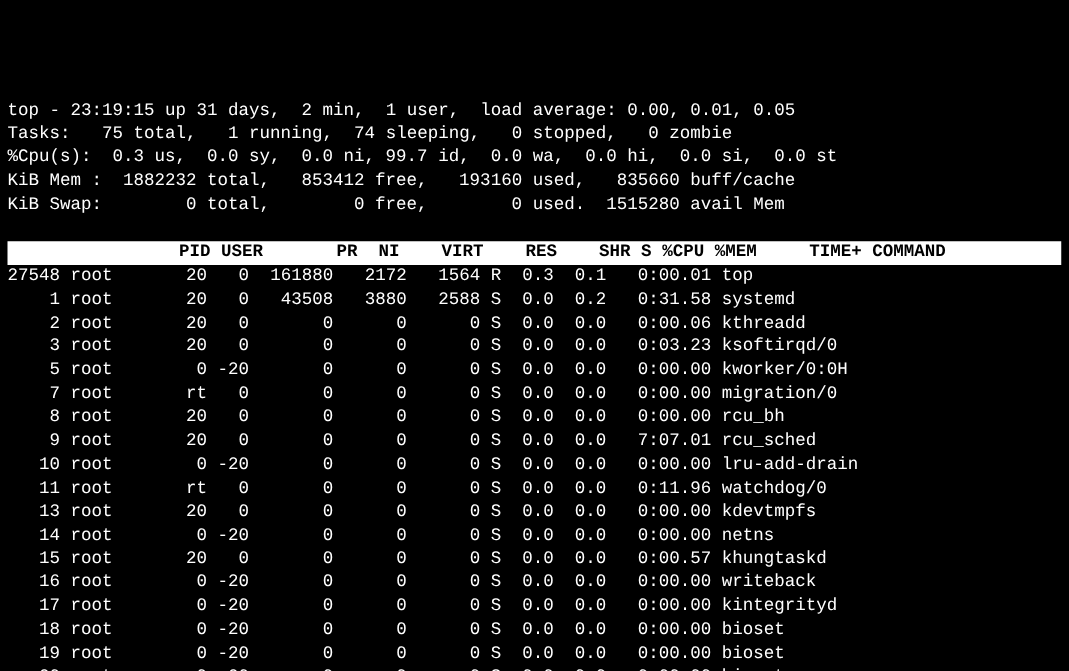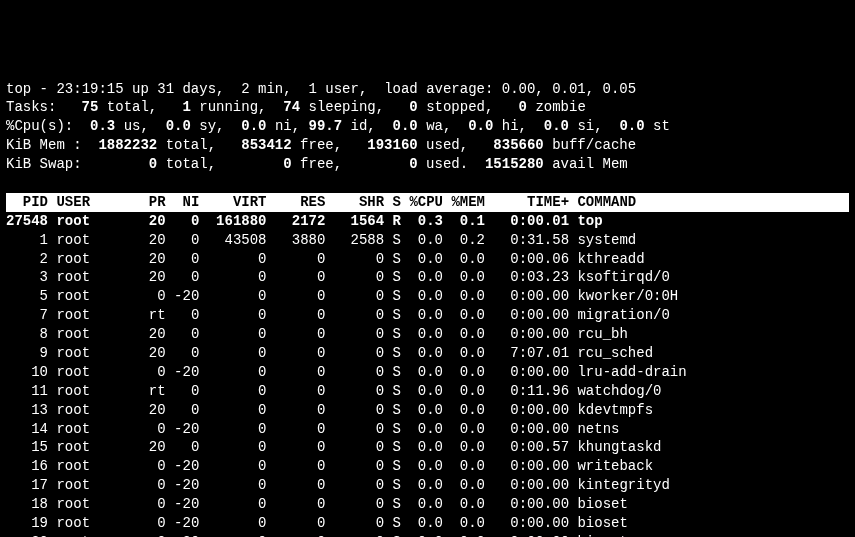--- a/index.html
+++ b/index.html
@@ -9,29 +9,30 @@
     color: #fff;
     font-family: "Consolas", "Menlo", "Courier New", monospace;
     font-size: 14px;
     line-height: 1.35;
     width: 855px;
     height: 537px;
     box-sizing: border-box;
     overflow: hidden;
     white-space: pre;
   }
-  .bold { font-weight: bold; }
+  .bold { font-weight: normal; }
   .header-row {
     background: #000;
     color: #fff;
     font-weight: bold;
   }
   .inv {
     background: #fff;
     color: #000;
+    text-align: right;
   }
 </style>
 </head>
 <body>
 
 
 
 <div><div><span>top - </span><span>23:19:15</span><span> up </span><span>31 days,  2 min</span><span>,  </span><span>1 user</span><span>,  load average: </span><span>0.00, 0.01, 0.05</span></div><div><span>Tasks: </span><span class="bold">  75 </span><span>total,   </span><span class="bold">1 </span><span>running,  </span><span class="bold">74 </span><span>sleeping,   </span><span class="bold">0 </span><span>stopped,   </span><span class="bold">0 </span><span>zombie</span></div><div><span>%Cpu(s):  </span><span class="bold">0.3 </span><span>us,  </span><span class="bold">0.0 </span><span>sy,  </span><span class="bold">0.0 </span><span>ni, </span><span class="bold">99.7 </span><span>id,  </span><span class="bold">0.0 </span><span>wa,  </span><span class="bold">0.0 </span><span>hi,  </span><span class="bold">0.0 </span><span>si,  </span><span class="bold">0.0 </span><span>st</span></div><div><span>KiB Mem : </span><span class="bold"> 1882232 </span><span>total,   </span><span class="bold">853412 </span><span>free,   </span><span class="bold">193160 </span><span>used,   </span><span class="bold">835660 </span><span>buff/cache</span></div><div><span>KiB Swap:        </span><span class="bold">0 </span><span>total,        </span><span class="bold">0 </span><span>free,        </span><span class="bold">0 </span><span>used.  </span><span class="bold">1515280 </span><span>avail Mem </span></div><div> </div><div class="inv header-row"><span>  PID</span> <span>USER     </span> <span> PR</span> <span> NI</span> <span>   VIRT</span> <span>   RES</span> <span>   SHR</span> <span>S</span> <span>%CPU</span> <span>%MEM</span> <span>    TIME+</span> <span>COMMAND           </span></div><div id="process-list"><div class="bold"><span>27548</span> <span>root     </span> <span> 20</span> <span>  0</span> <span> 161880</span> <span>  2172</span> <span>  1564</span> <span>R</span> <span> 0.3</span> <span> 0.1</span> <span>  0:00.01</span> <span>top               </span></div><div><span>    1</span> <span>root     </span> <span> 20</span> <span>  0</span> <span>  43508</span> <span>  3880</span> <span>  2588</span> <span>S</span> <span> 0.0</span> <span> 0.2</span> <span>  0:31.58</span> <span>systemd           </span></div><div><span>    2</span> <span>root     </span> <span> 20</span> <span>  0</span> <span>      0</span> <span>     0</span> <span>     0</span> <span>S</span> <span> 0.0</span> <span> 0.0</span> <span>  0:00.06</span> <span>kthreadd          </span></div><div><span>    3</span> <span>root     </span> <span> 20</span> <span>  0</span> <span>      0</span> <span>     0</span> <span>     0</span> <span>S</span> <span> 0.0</span> <span> 0.0</span> <span>  0:03.23</span> <span>ksoftirqd/0       </span></div><div><span>    5</span> <span>root     </span> <span>  0</span> <span>-20</span> <span>      0</span> <span>     0</span> <span>     0</span> <span>S</span> <span> 0.0</span> <span> 0.0</span> <span>  0:00.00</span> <span>kworker/0:0H      </span></div><div><span>    7</span> <span>root     </span> <span> rt</span> <span>  0</span> <span>      0</span> <span>     0</span> <span>     0</span> <span>S</span> <span> 0.0</span> <span> 0.0</span> <span>  0:00.00</span> <span>migration/0       </span></div><div><span>    8</span> <span>root     </span> <span> 20</span> <span>  0</span> <span>      0</span> <span>     0</span> <span>     0</span> <span>S</span> <span> 0.0</span> <span> 0.0</span> <span>  0:00.00</span> <span>rcu_bh            </span></div><div><span>    9</span> <span>root     </span> <span> 20</span> <span>  0</span> <span>      0</span> <span>     0</span> <span>     0</span> <span>S</span> <span> 0.0</span> <span> 0.0</span> <span>  7:07.01</span> <span>rcu_sched         </span></div><div><span>   10</span> <span>root     </span> <span>  0</span> <span>-20</span> <span>      0</span> <span>     0</span> <span>     0</span> <span>S</span> <span> 0.0</span> <span> 0.0</span> <span>  0:00.00</span> <span>lru-add-drain     </span></div><div><span>   11</span> <span>root     </span> <span> rt</span> <span>  0</span> <span>      0</span> <span>     0</span> <span>     0</span> <span>S</span> <span> 0.0</span> <span> 0.0</span> <span>  0:11.96</span> <span>watchdog/0        </span></div><div><span>   13</span> <span>root     </span> <span> 20</span> <span>  0</span> <span>      0</span> <span>     0</span> <span>     0</span> <span>S</span> <span> 0.0</span> <span> 0.0</span> <span>  0:00.00</span> <span>kdevtmpfs         </span></div><div><span>   14</span> <span>root     </span> <span>  0</span> <span>-20</span> <span>      0</span> <span>     0</span> <span>     0</span> <span>S</span> <span> 0.0</span> <span> 0.0</span> <span>  0:00.00</span> <span>netns             </span></div><div><span>   15</span> <span>root     </span> <span> 20</span> <span>  0</span> <span>      0</span> <span>     0</span> <span>     0</span> <span>S</span> <span> 0.0</span> <span> 0.0</span> <span>  0:00.57</span> <span>khungtaskd        </span></div><div><span>   16</span> <span>root     </span> <span>  0</span> <span>-20</span> <span>      0</span> <span>     0</span> <span>     0</span> <span>S</span> <span> 0.0</span> <span> 0.0</span> <span>  0:00.00</span> <span>writeback         </span></div><div><span>   17</span> <span>root     </span> <span>  0</span> <span>-20</span> <span>      0</span> <span>     0</span> <span>     0</span> <span>S</span> <span> 0.0</span> <span> 0.0</span> <span>  0:00.00</span> <span>kintegrityd       </span></div><div><span>   18</span> <span>root     </span> <span>  0</span> <span>-20</span> <span>      0</span> <span>     0</span> <span>     0</span> <span>S</span> <span> 0.0</span> <span> 0.0</span> <span>  0:00.00</span> <span>bioset            </span></div><div><span>   19</span> <span>root     </span> <span>  0</span> <span>-20</span> <span>      0</span> <span>     0</span> <span>     0</span> <span>S</span> <span> 0.0</span> <span> 0.0</span> <span>  0:00.00</span> <span>bioset            </span></div><div><span>   20</span> <span>root     </span> <span>  0</span> <span>-20</span> <span>      0</span> <span>     0</span> <span>     0</span> <span>S</span> <span> 0.0</span> <span> 0.0</span> <span>  0:00.00</span> <span>bioset            </span></div></div></div>
 
 

